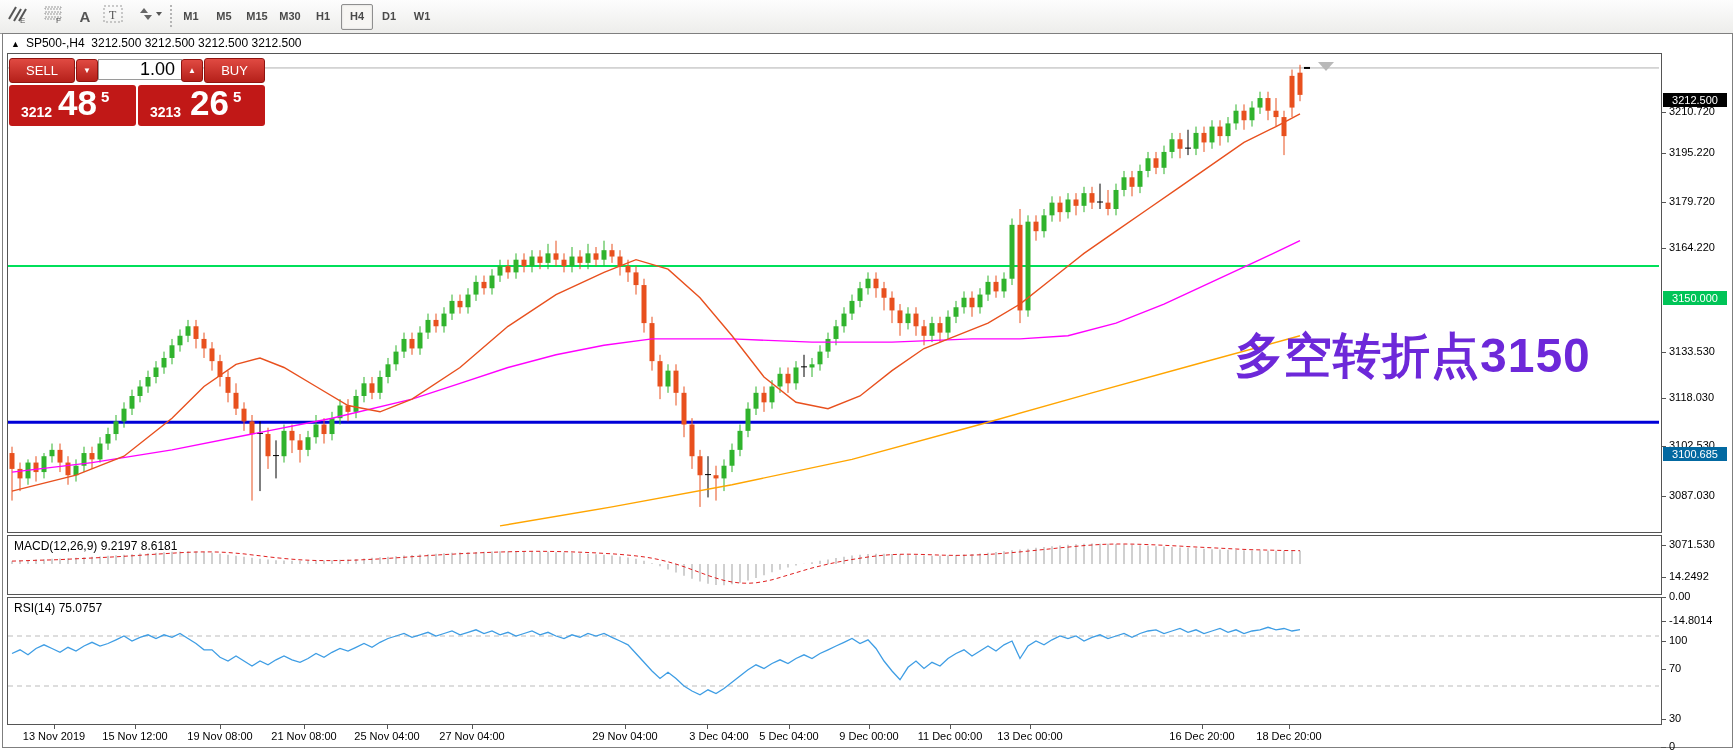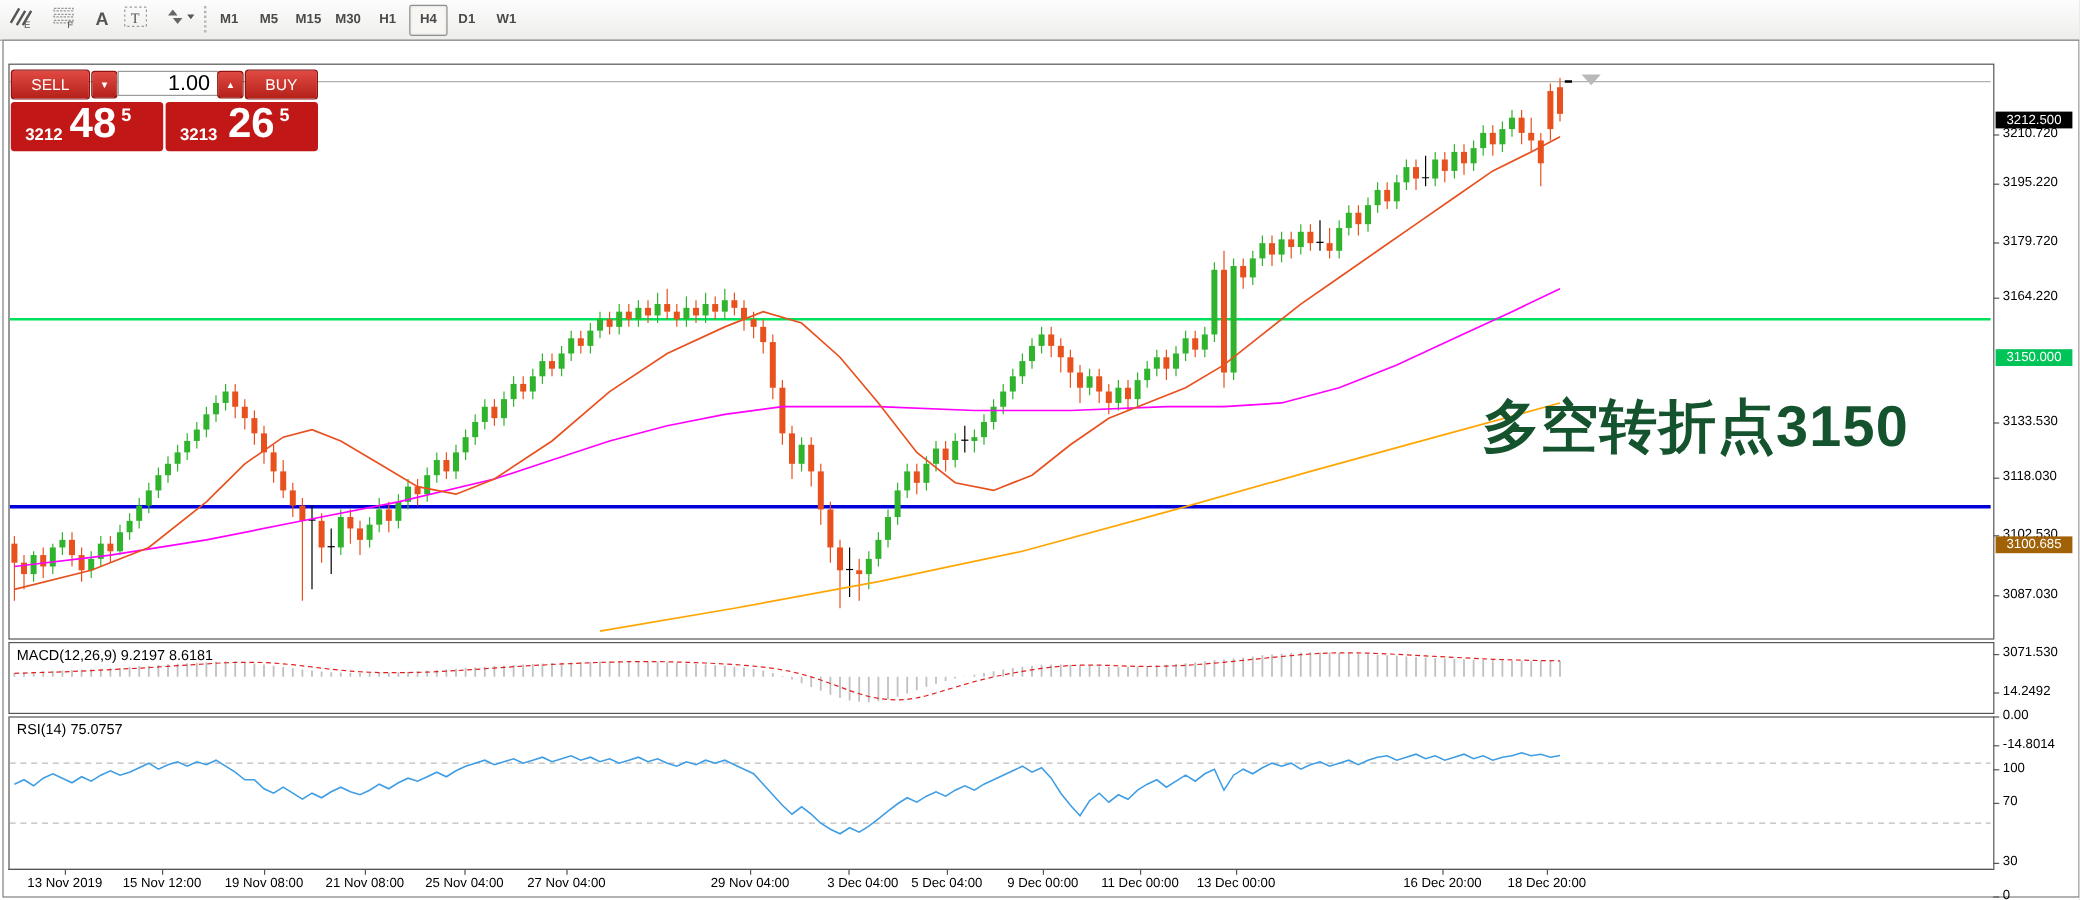--- a/index.html
+++ b/index.html
@@ -103,20 +103,23 @@
         <div class="tf" style="left: 275px; width: 30px;">M30</div>
         <div class="tf" style="left: 308px; width: 30px;">H1</div>
         <div class="tf active" style="left: 341px; width: 30px;">H4</div>
         <div class="tf" style="left: 374px; width: 30px;">D1</div>
         <div class="tf" style="left: 407px; width: 30px;">W1</div>
         <div class="tf" style="left: 440px; width: 30px; margin-top: 32px;">MN</div>
       </div>
   </div>
 
   <div id="chartwin">
+    <div id="header">
+      <span class="tri">▲</span><span>SP500-,H4</span>&nbsp;&nbsp;<span>3212.500 3212.500 3212.500 3212.500</span>
+    </div>
 
     <div id="plot">
       <svg id="plotsvg" width="1651" height="476">
           <line x1="0" y1="212.044374009509" x2="1651" y2="212.044374009509" stroke="#00e05a" stroke-width="2"></line>
           <line x1="0" y1="368.3518225039624" x2="1651" y2="368.3518225039624" stroke="#0000d8" stroke-width="3"></line>
           <line x1="0" y1="13.946117274168275" x2="1651" y2="13.946117274168275" stroke="#b0b0b0" stroke-width="1"></line>
           <line x1="4" y1="392.7099841521397" x2="4" y2="446.5927099841524" stroke="#e8501e" stroke-width="1"></line>
           <rect x="1.5" y="399.0491283676707" width="5" height="15.847860538827206" fill="#e8501e"></rect>
           <line x1="12" y1="408.557844690967" x2="12" y2="437.0839936608561" stroke="#e8501e" stroke-width="1"></line>
           <rect x="9.5" y="414.8969889064979" width="5" height="9.508716323296369" fill="#e8501e"></rect>
@@ -438,21 +441,21 @@
           <rect x="1273.5" y="63.07448494453278" width="5" height="19.017432646592702" fill="#e8501e"></rect>
           <line x1="1284" y1="15.530903328051002" x2="1284" y2="63.07448494453278" stroke="#e8501e" stroke-width="1"></line>
           <rect x="1281.5" y="21.870047543581904" width="5" height="31.695721077654518" fill="#e8501e"></rect>
           <line x1="1292" y1="10.776545166402824" x2="1292" y2="47.226624405705515" stroke="#e8501e" stroke-width="1"></line>
           <rect x="1289.5" y="18.700475435816454" width="5" height="22.18700475435816" fill="#e8501e"></rect>
           <polyline points="492,471.9 604,452.9 724,430.7 844,405.4 972,370.5 1084,338.8 1188,310.3 1292,281.8" fill="none" stroke="#ffa500" stroke-width="1.4"></polyline>
           <polyline points="4,418.1 84,408.6 164,395.9 244,380.0 324,364.2 404,345.2 452,329.3 500,313.5 548,300.8 596,291.3 644,284.9 724,284.9 804,288.1 884,288.1 964,284.9 1012,284.9 1060,281.8 1108,269.1 1156,250.1 1204,227.9 1252,205.7 1292,186.7" fill="none" stroke="#ff00ff" stroke-width="1.4"></polyline>
           <polyline points="4,437.1 68,421.2 116,402.2 164,364.2 196,332.5 228,310.3 252,304.0 276,313.5 308,332.5 340,351.5 372,357.8 404,345.2 452,313.5 500,272.3 548,240.6 596,218.4 628,205.7 660,215.2 692,243.7 724,281.8 756,323.0 788,348.3 820,354.7 852,342.0 884,316.6 916,294.5 948,281.8 980,269.1 1012,250.1 1044,224.7 1076,199.4 1108,177.2 1140,155.0 1172,132.8 1204,110.6 1236,88.4 1268,72.6 1292,59.9" fill="none" stroke="#e8501e" stroke-width="1.4"></polyline>
           <line x1="1296" y1="13.946117274168275" x2="1302" y2="13.946117274168275" stroke="#000" stroke-width="2"></line>
         </svg>
-      <div id="cnnote" style="color: #14532d;">多空转折点3150</div>
+      <div id="cnnote" style="color: #6d28d9;">多空转折点3150</div>
       <div id="endtri"></div>
     </div>
 
     <div id="macdpanel">
       <div class="indlabel">
         <span>MACD(12,26,9)</span> <span>9.2197 8.6181</span>
       </div>
       <svg id="macdsvg" width="1651" height="56">
           <line x1="4" y1="28" x2="4" y2="25.14" stroke="#c0c0c0" stroke-width="1.5"></line>
           <line x1="12" y1="28" x2="12" y2="24.568" stroke="#c0c0c0" stroke-width="1.5"></line>
@@ -645,21 +648,21 @@
         <div class="plabel" style="top: 338px;">3118.030</div>
         <div style="position: absolute; left: 0px; width: 5px; height: 1px; background: rgb(85, 85, 85); top: 345px;"></div>
         <div class="plabel" style="top: 386px;">3102.530</div>
         <div style="position: absolute; left: 0px; width: 5px; height: 1px; background: rgb(85, 85, 85); top: 393px;"></div>
         <div class="plabel" style="top: 436px;">3087.030</div>
         <div style="position: absolute; left: 0px; width: 5px; height: 1px; background: rgb(85, 85, 85); top: 443px;"></div>
         <div class="plabel" style="top: 485px;">3071.530</div>
         <div style="position: absolute; left: 0px; width: 5px; height: 1px; background: rgb(85, 85, 85); top: 492px;"></div>
         <div class="pbadge" style="top: 40px; background: rgb(0, 0, 0);">3212.500</div>
         <div class="pbadge" style="top: 238px; background: rgb(0, 196, 87);">3150.000</div>
-        <div class="pbadge" style="top: 394px; background: #a16207;">3100.685</div>
+        <div class="pbadge" style="top: 394px; background: #0369a1;">3100.685</div>
         <div class="plabel" style="top: 517px;">14.2492</div>
         <div style="position: absolute; left: 0px; width: 5px; height: 1px; background: rgb(85, 85, 85); top: 524px;"></div>
         <div class="plabel" style="top: 537px;">0.00</div>
         <div style="position: absolute; left: 0px; width: 5px; height: 1px; background: rgb(85, 85, 85); top: 544px;"></div>
         <div class="plabel" style="top: 561px;">-14.8014</div>
         <div style="position: absolute; left: 0px; width: 5px; height: 1px; background: rgb(85, 85, 85); top: 568px;"></div>
         <div class="plabel" style="top: 581px;">100</div>
         <div style="position: absolute; left: 0px; width: 5px; height: 1px; background: rgb(85, 85, 85); top: 588px;"></div>
         <div class="plabel" style="top: 609px;">70</div>
         <div style="position: absolute; left: 0px; width: 5px; height: 1px; background: rgb(85, 85, 85); top: 616px;"></div>

